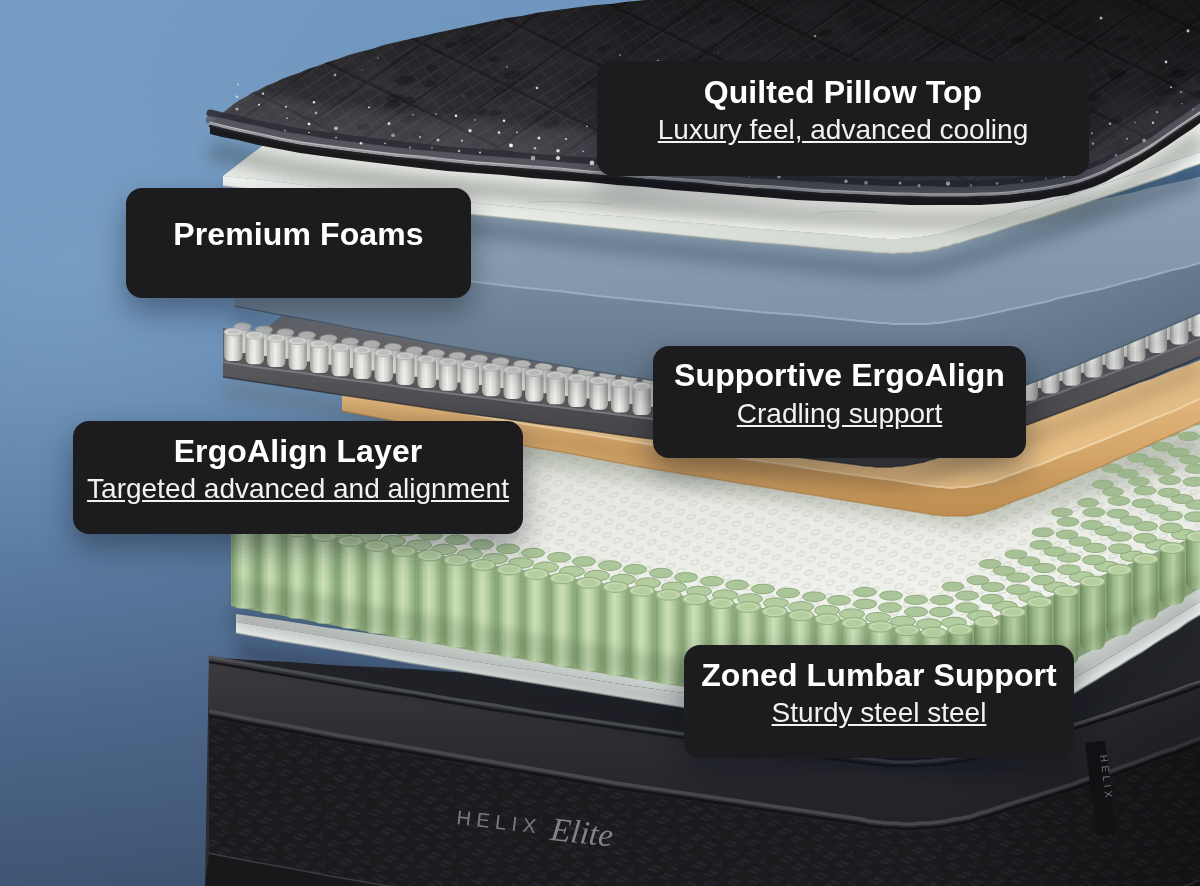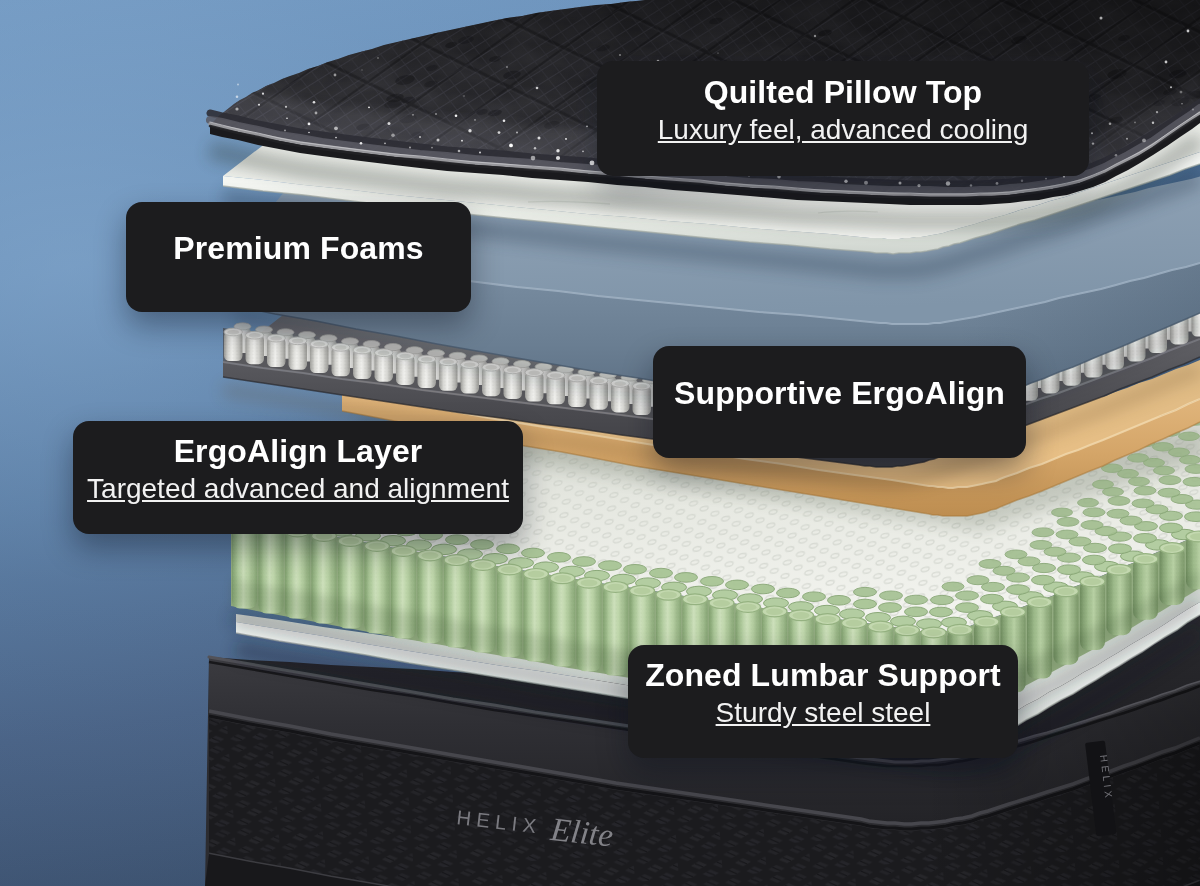--- a/index.html
+++ b/index.html
@@ -1308,27 +1308,28 @@
           <circle cx="378" cy="58" r="0.9" fill="#fff" opacity="0.32"></circle>
           <circle cx="718" cy="53" r="0.6" fill="#fff" opacity="0.56"></circle>
         </g>
 </g>
 </svg>
 
   <div class="callout" style="left:597px;top:61px;width:492px;height:115px">
     <div class="callout-title">Quilted Pillow Top</div>
     <div class="callout-subtitle">Luxury feel, advanced cooling</div>
   </div>
-  <div class="callout" style="left:126px;top:202px;width:345px;height:110px">
+  <div class="callout" style="left:126px;top:188px;width:345px;height:110px">
     <div class="callout-title">Premium Foams</div>
   </div>
   <div class="callout" style="left:653px;top:346px;width:373px;height:112px">
     <div class="callout-title">Supportive ErgoAlign</div>
+    <div class="callout-subtitle">Cradling support</div>
   </div>
   <div class="callout" style="left:73px;top:421px;width:450px;height:113px">
     <div class="callout-title">ErgoAlign Layer</div>
     <div class="callout-subtitle">Targeted advanced and alignment</div>
   </div>
-  <div class="callout" style="left:628px;top:645px;width:390px;height:113px">
+  <div class="callout" style="left:684px;top:645px;width:390px;height:113px">
     <div class="callout-title">Zoned Lumbar Support</div>
     <div class="callout-subtitle">Sturdy steel steel</div>
   </div>
 </div>
 
 </body></html>

